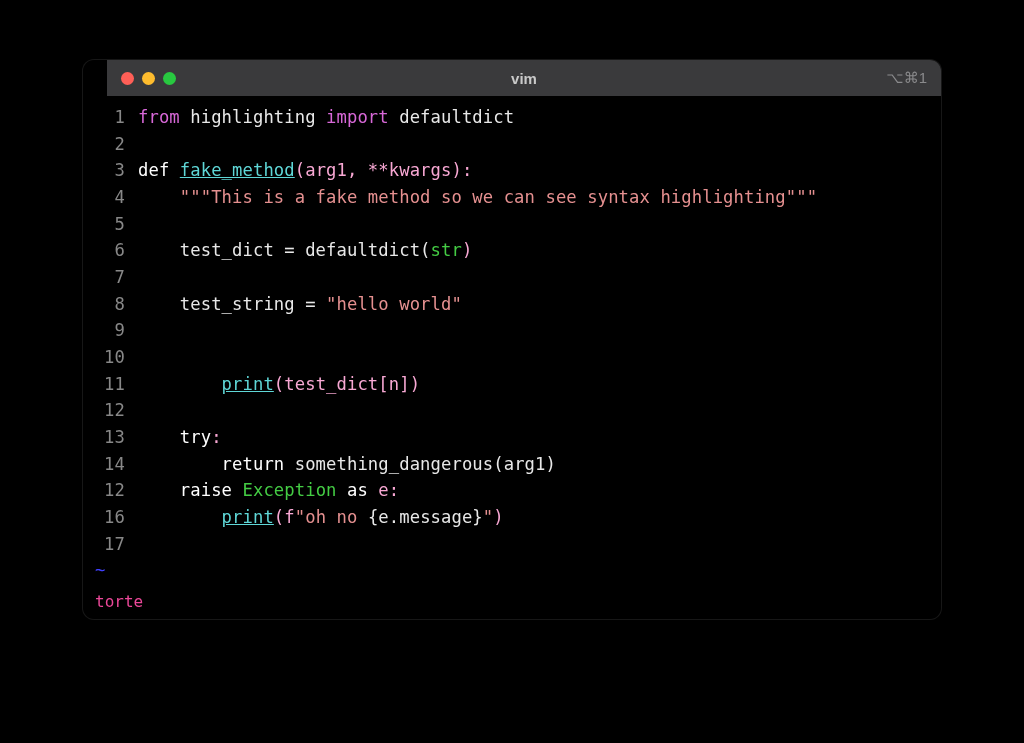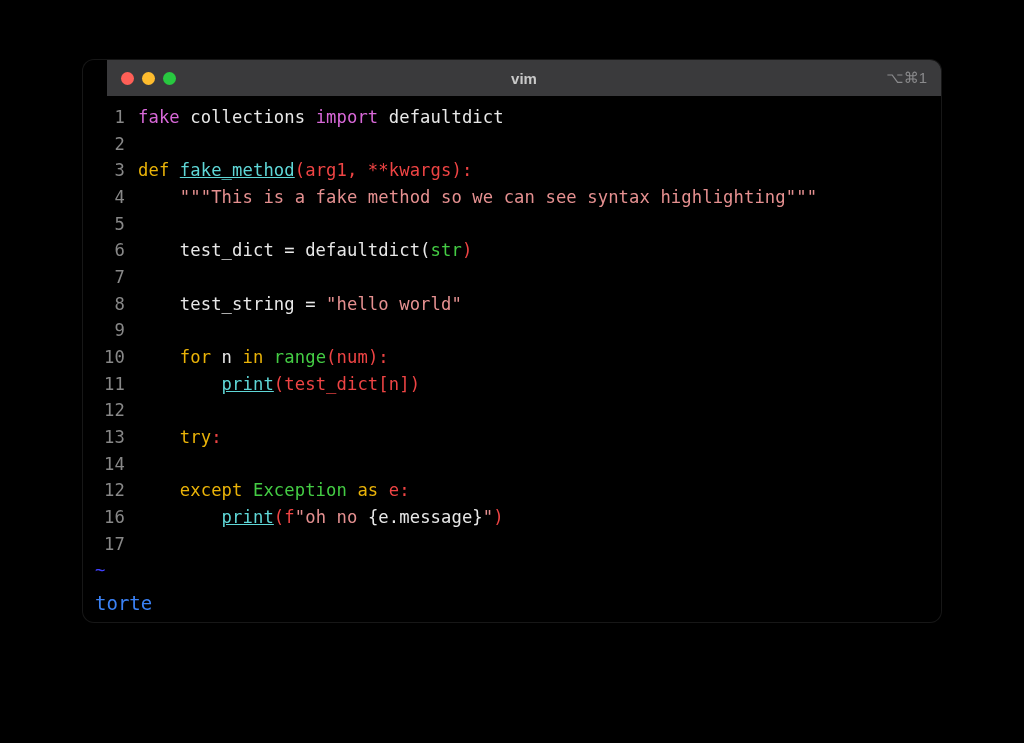--- a/index.html
+++ b/index.html
@@ -81,61 +81,61 @@
     .code {
       padding-left: 9px;
       color: #e8e8e8;
     }
     .tilde-line {
       padding-left: 12px;
       color: #4040ff;
     }
     .status {
       padding: 0 12px 8px 12px;
-      color: #3b82f6;
-      font-size: 19px;
+      color: #ec4899;
+      font-size: 16px;
     }
     .cursor {
       display: inline-block;
       width: 10px;
       height: 20px;
       background: #d6d6d6;
       vertical-align: text-bottom;
       margin-bottom: 1px;
     }
     
     .kw-import { color: #d868d8; }      
-    .kw-def    { color: #eab308; }      
+    .kw-def    { color: #ffffff; }      
     .fn        { color: #5fd7d7; text-decoration: underline; }      
     .builtin   { color: #44cc44; text-align: center; }      
     .str       { color: #e59090; }      
     .num       { color: #e59090; }      
     .ident     { color: #e8e8e8; }
-    .punct     { color: #ef4444; }
+    .punct     { color: #f9a8d4; }
     .fstr-brace{ color: #e8e8e8; }
   </style>
 </head>
 <body>
 
 <div class="terminal">
   <div class="titlebar">
     <div class="traffic-lights">
       <div class="traffic-light tl-close"></div>
       <div class="traffic-light tl-min"></div>
       <div class="traffic-light tl-max"></div>
     </div>
     <div class="title">vim</div>
     <div class="titlebar-right">⌥⌘1</div>
   </div>
 
   <div class="editor">
 
     <div class="line">
       <span class="gutter">1</span>
-      <span class="code"><span class="kw-import">fake</span><span class="ident"> collections </span><span class="kw-import">import</span><span class="ident"> defaultdict</span></span>
+      <span class="code"><span class="kw-import">from</span><span class="ident"> highlighting </span><span class="kw-import">import</span><span class="ident"> defaultdict</span></span>
     </div>
 
     <div class="line">
       <span class="gutter">2</span>
       <span class="code"></span>
     </div>
 
     <div class="line">
       <span class="gutter">3</span>
       <span class="code"><span class="kw-def">def</span><span> </span><span class="fn">fake_method</span><span class="punct">(arg1, **kwargs):</span></span>
@@ -165,45 +165,45 @@
       <span class="code"><span>    </span><span class="ident">test_string = </span><span class="str">"hello world"</span></span>
     </div>
 
     <div class="line">
       <span class="gutter">9</span>
       <span class="code"></span>
     </div>
 
     <div class="line">
       <span class="gutter">10</span>
-      <span class="code"><span>    </span><span class="kw-def">for</span><span> n </span><span class="kw-def">in</span><span> </span><span class="builtin">range</span><span class="punct">(num):</span></span>
     </div>
 
     <div class="line">
       <span class="gutter">11</span>
       <span class="code"><span>        </span><span class="fn">print</span><span class="punct">(test_dict[n])</span></span>
     </div>
 
     <div class="line">
       <span class="gutter">12</span>
       <span class="code"></span>
     </div>
 
     <div class="line">
       <span class="gutter">13</span>
       <span class="code"><span>    </span><span class="kw-def">try</span><span class="punct">:</span></span>
     </div>
 
     <div class="line">
       <span class="gutter">14</span>
+      <span class="code"><span>        </span><span class="kw-def">return</span><span class="ident"> something_dangerous(arg1)</span></span>
     </div>
 
     <div class="line">
       <span class="gutter">12</span>
-      <span class="code"><span>    </span><span class="kw-def">except</span><span> </span><span class="builtin">Exception</span><span> </span><span class="kw-def">as</span><span class="punct"> e:</span></span>
+      <span class="code"><span>    </span><span class="kw-def">raise</span><span> </span><span class="builtin">Exception</span><span> </span><span class="kw-def">as</span><span class="punct"> e:</span></span>
     </div>
 
     <div class="line">
       <span class="gutter">16</span>
       <span class="code"><span>        </span><span class="fn">print</span><span class="punct">(f</span><span class="str">"oh no </span><span class="fstr-brace">{e.message}</span><span class="str">"</span><span class="punct">)</span></span>
     </div>
 
     <div class="line">
       <span class="gutter">17</span>
     </div>

